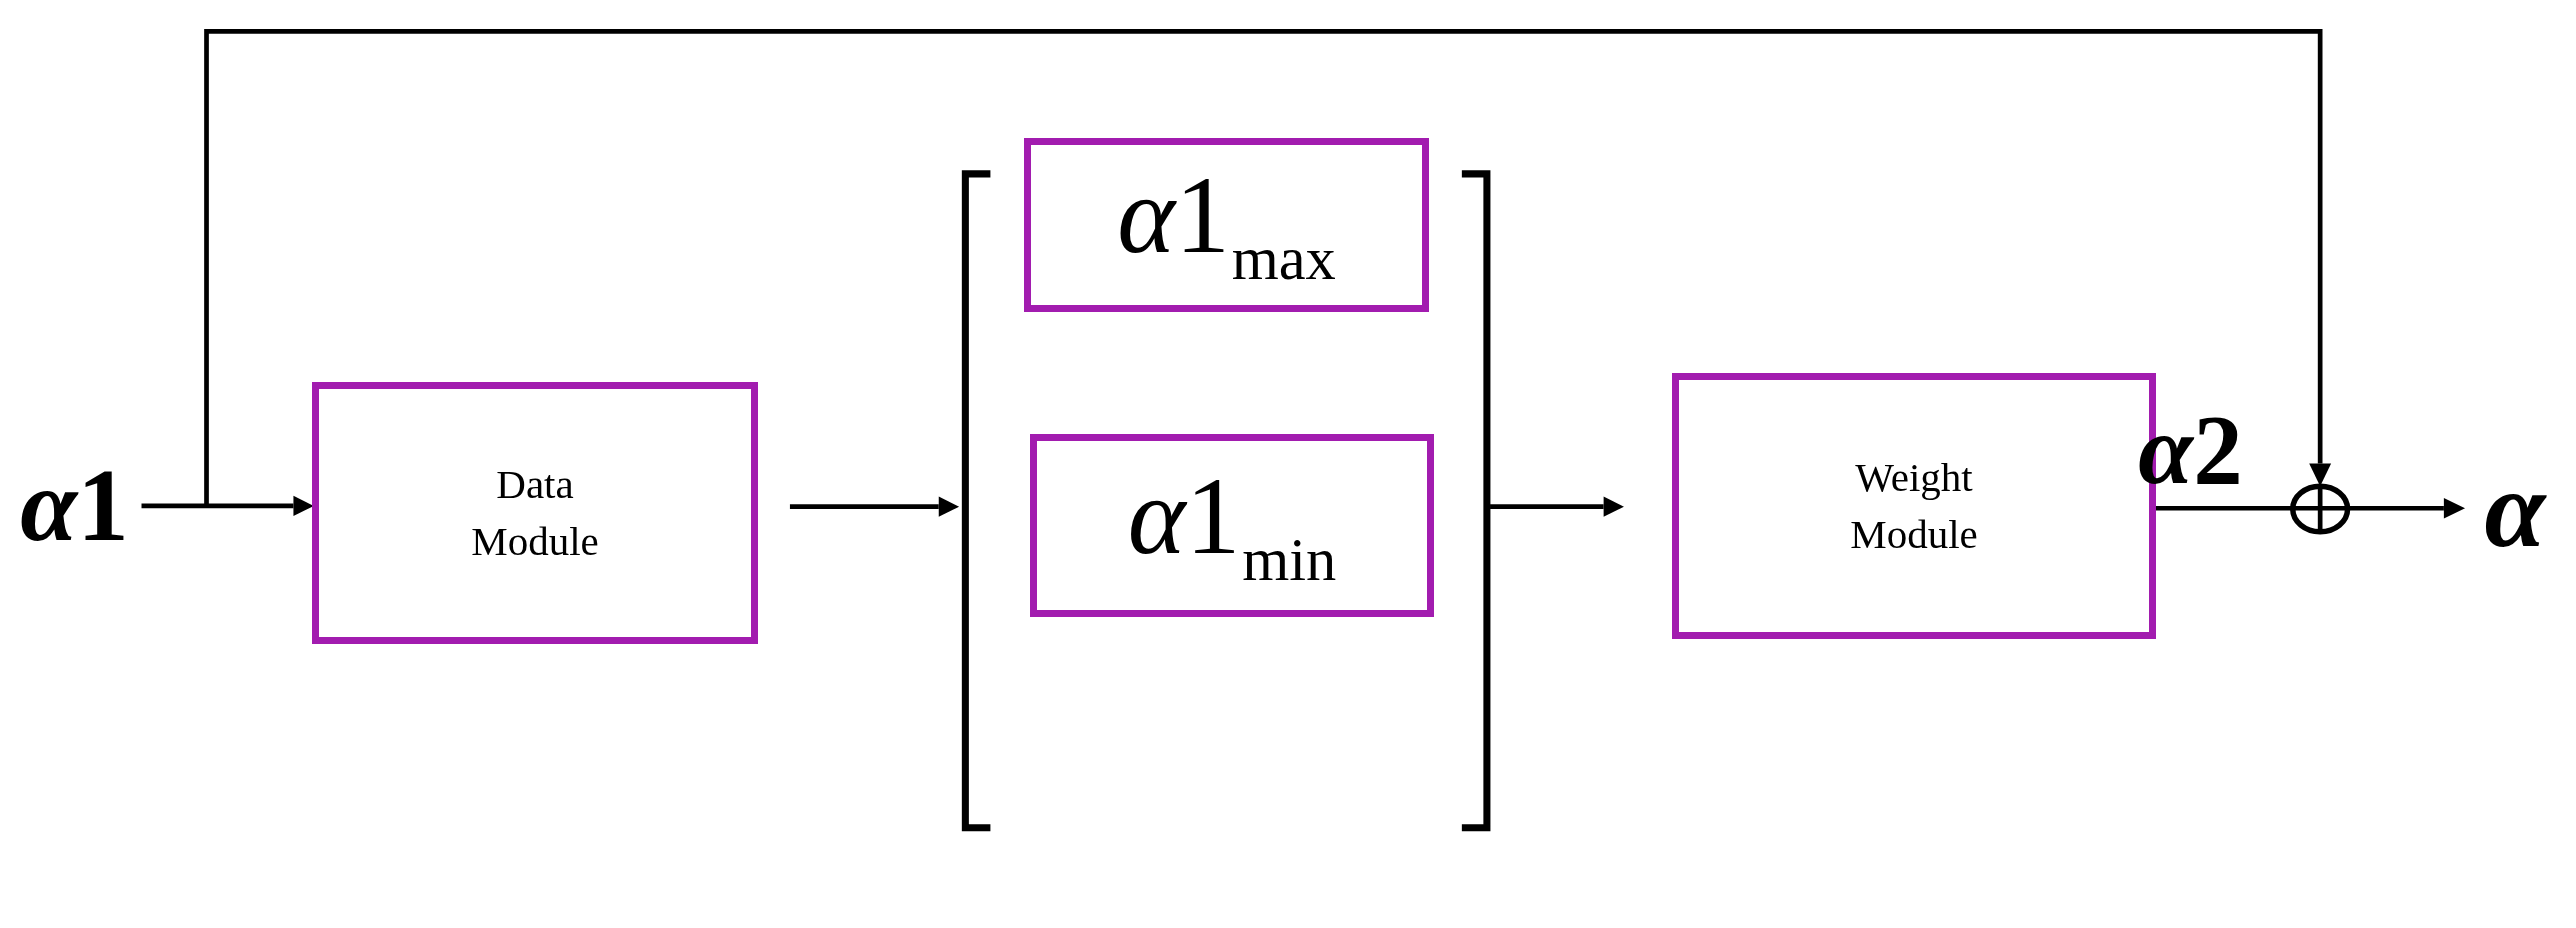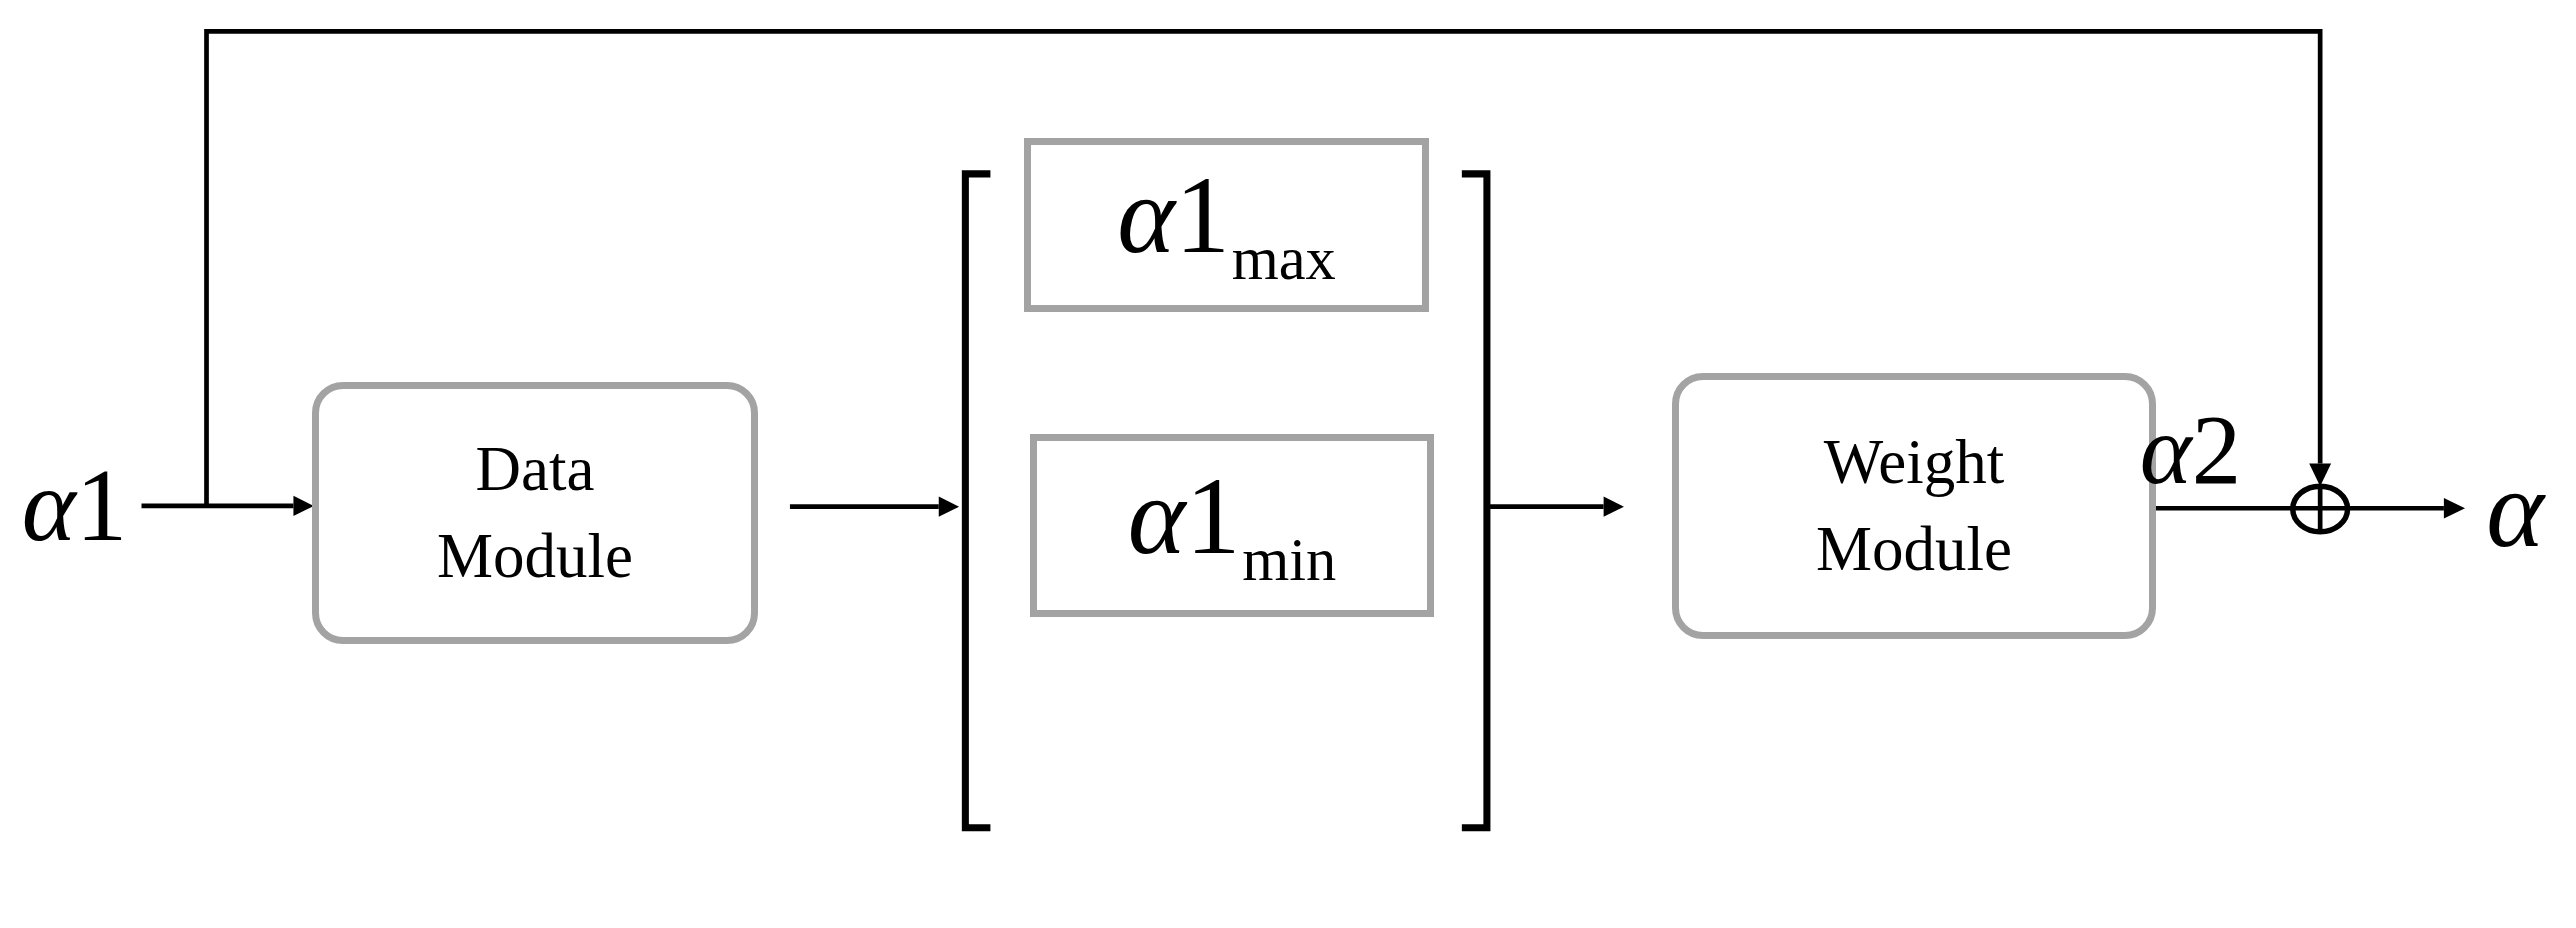--- a/index.html
+++ b/index.html
@@ -18,45 +18,45 @@
   }
   #wires {
     position: absolute;
     left: 0; top: 0;
     width: 2576px;
     height: 928px;
   }
   .box {
     position: absolute;
     box-sizing: border-box;
-    border: 7px solid #a3a3a3;
+    border: 7px solid #a21caf;
     background: #ffffff;
     display: flex;
     flex-direction: column;
     align-items: center;
     justify-content: center;
     text-align: center;
   }
   .module-box {
-    font-size: 63px;
+    font-size: 41px;
     line-height: 1.38;
-    border-radius: 31px;
   }
   .math-box {
     font-size: 110px;
     line-height: 1;
     flex-direction: row;
   }
   .floating-label {
     position: absolute;
     display: flex;
     align-items: center;
     justify-content: center;
     text-align: left;
     line-height: 1;
+    font-weight: bold;
   }
   .it { font-style: italic; }
   .sub {
     font-size: 0.55em;
     vertical-align: -0.45em;
     margin-left: 0.03em;
   }
   .paren {
     font-size: 1.48em;
     font-weight: normal;

